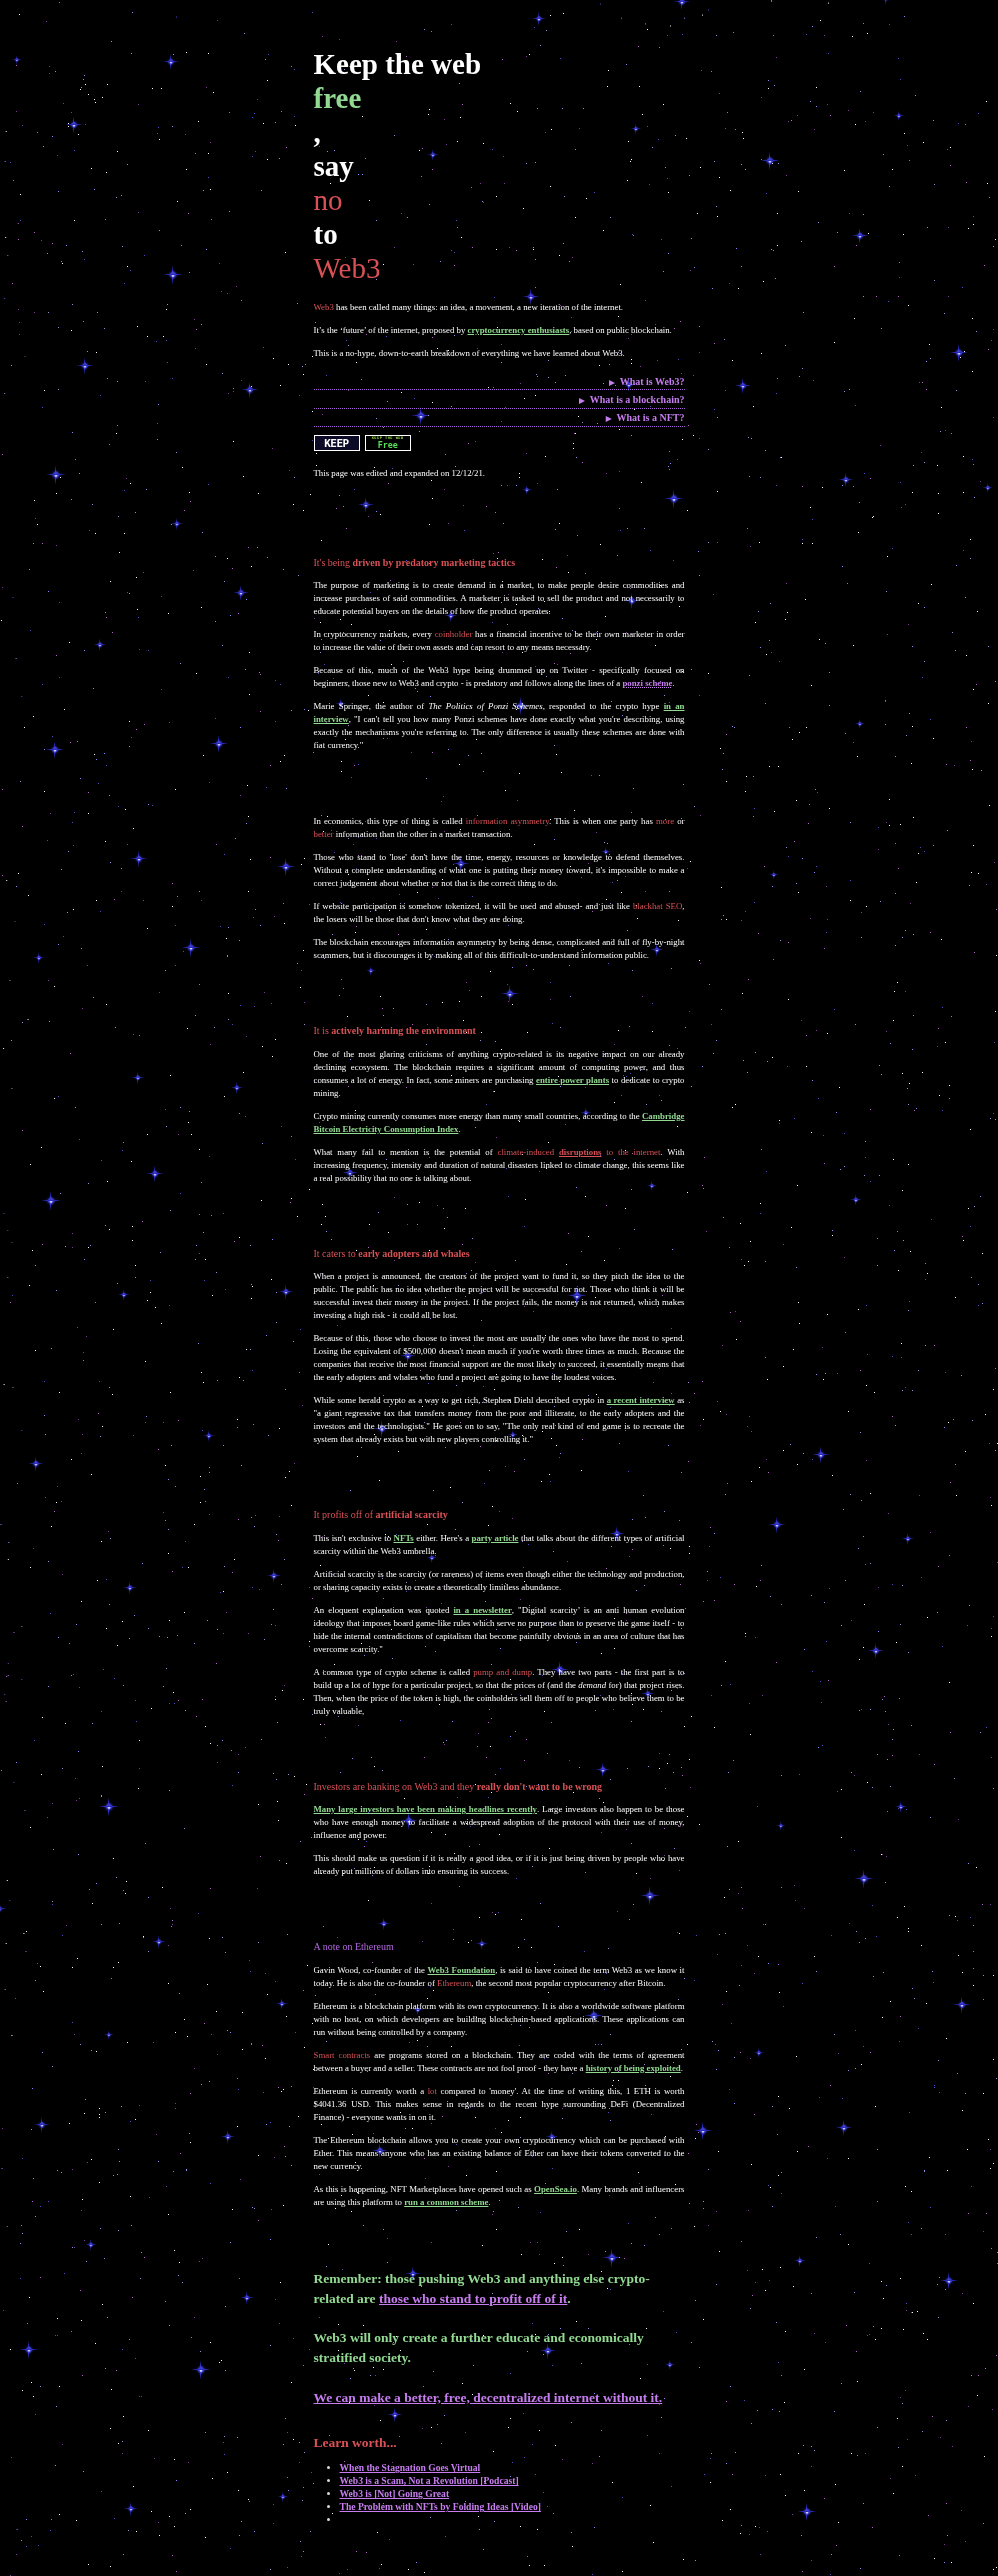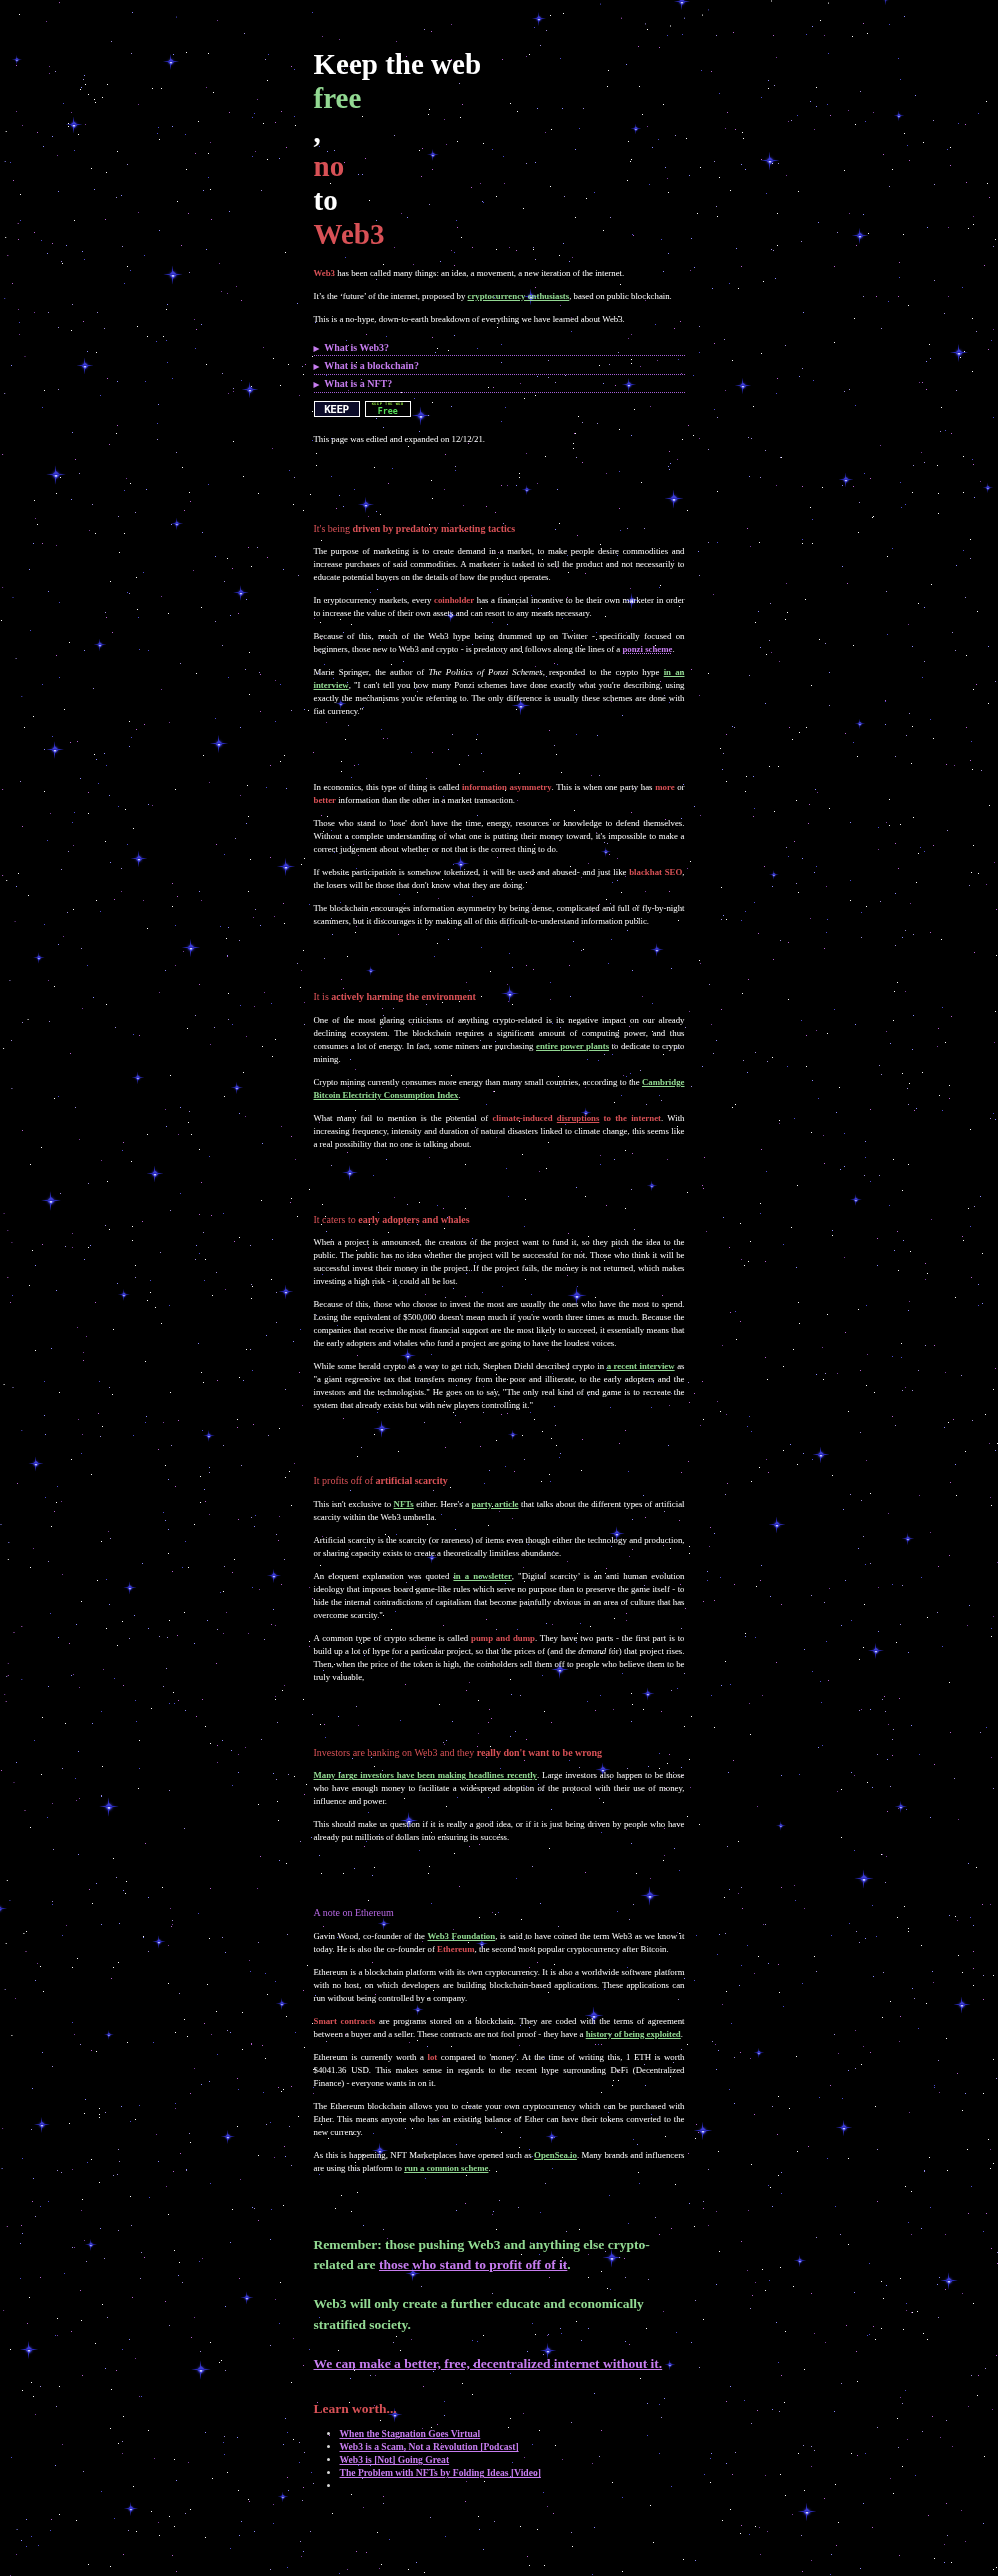--- a/index.html
+++ b/index.html
@@ -39,32 +39,32 @@
     position:relative;z-index:1;
     width:371px;margin:0 auto;
     padding-top:48px;padding-bottom:68px;
   }
   h1{font-size:29px;line-height:1.17;margin:0 0 15.6px;font-weight:bold;color:#fff;}
   h1 span{display:block;}
   p{font-size:8.8px;line-height:13px;text-align:justify;margin:10px 0;}
   h2{font-size:10px;line-height:1.25;font-weight:normal;color:var(--red);margin:0 0 6.2px;}
   h2.purple{color:var(--purple-heading);}
   .seg-bold{font-weight:bold;}
-  .seg-red{color:var(--red);font-weight:bold;}
+  .seg-red{color:var(--red);font-weight:normal;}
   .seg-italic{font-style:italic;}
   a{cursor:pointer;}
   .seg-green-link{color:var(--green);font-weight:bold;text-decoration:underline;}
   .seg-purple-link{color:var(--purple);font-weight:bold;text-decoration:underline;}
   .seg-purple-link-dotted{color:var(--purple);font-weight:bold;text-decoration:underline dotted;}
   .seg-red-link{color:var(--red);font-weight:bold;text-decoration:underline;}
   .seg-green{color:var(--green);font-weight:bold;}
   
   .faq{margin-top:13.5px;}
   details{margin:0;}
-  summary{list-style:none;cursor:pointer;color:var(--purple);font-weight:bold;font-size:10px;padding:2.1px 0 1.6px;}
+  summary{list-style:none;cursor:pointer;color:var(--purple);font-weight:bold;font-size:10px;padding:2.1px 0 1.6px;text-align:right;}
   summary::-webkit-details-marker{display:none;}
   summary .tri{color:var(--purple);font-size:7.8px;margin-right:4.7px;}
   hr.dotted{border:none;border-top:1px dotted var(--hr-purple);margin:1px 0 1.6px;}
   
   .badges{display:flex;gap:5.2px;margin:8.3px 0 0;}
   .badge{width:46px;height:16px;border:0.5px solid #fff;display:flex;align-items:center;justify-content:center;
     font-family:"DejaVu Sans Mono","Liberation Mono",monospace;}
   .badge-keep{background:#0b0b28;color:#fff;font-weight:bold;font-size:11px;letter-spacing:-0.5px;}
   .badge-free{background:#000;flex-direction:column;line-height:1;}
   .badge-free .top{color:#8ee23c;font-size:3.6px;font-weight:bold;letter-spacing:0.5px;margin-bottom:1px;}
@@ -628,20 +628,21 @@
 
 <div class="page">
 
   <h1>
     <span>
         <span class="seg-plain">Keep the web </span>
         <span class="seg-green">free</span>
         <span class="seg-plain">,</span>
       </span>
     <span>
+        <span class="seg-plain">say </span>
         <span class="seg-red">no</span>
         <span class="seg-plain"> to </span>
         <span class="seg-red">Web3</span>
       </span>
   </h1>
 
   <p><span class="seg-red">Web3</span><span class="seg-plain"> has been called many things: an idea, a movement, a new iteration of the internet.</span></p>
   <p><span class="seg-plain">It’s the ‘future’ of the internet, proposed by </span><a href="#" class="seg-green-link">cryptocurrency enthusiasts</a><span class="seg-plain">, based on public blockchain.</span></p>
   <p><span class="seg-plain">This is a no-hype, down-to-earth breakdown of everything we have learned about Web3.</span></p>
 

